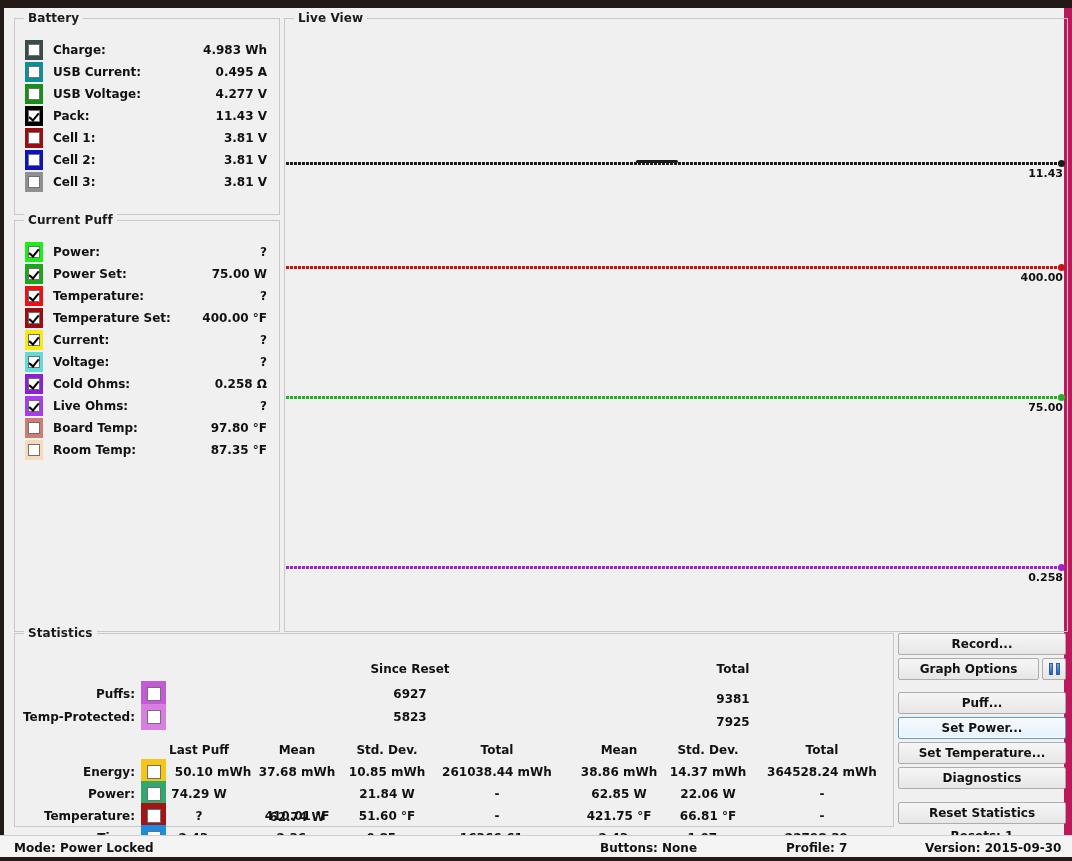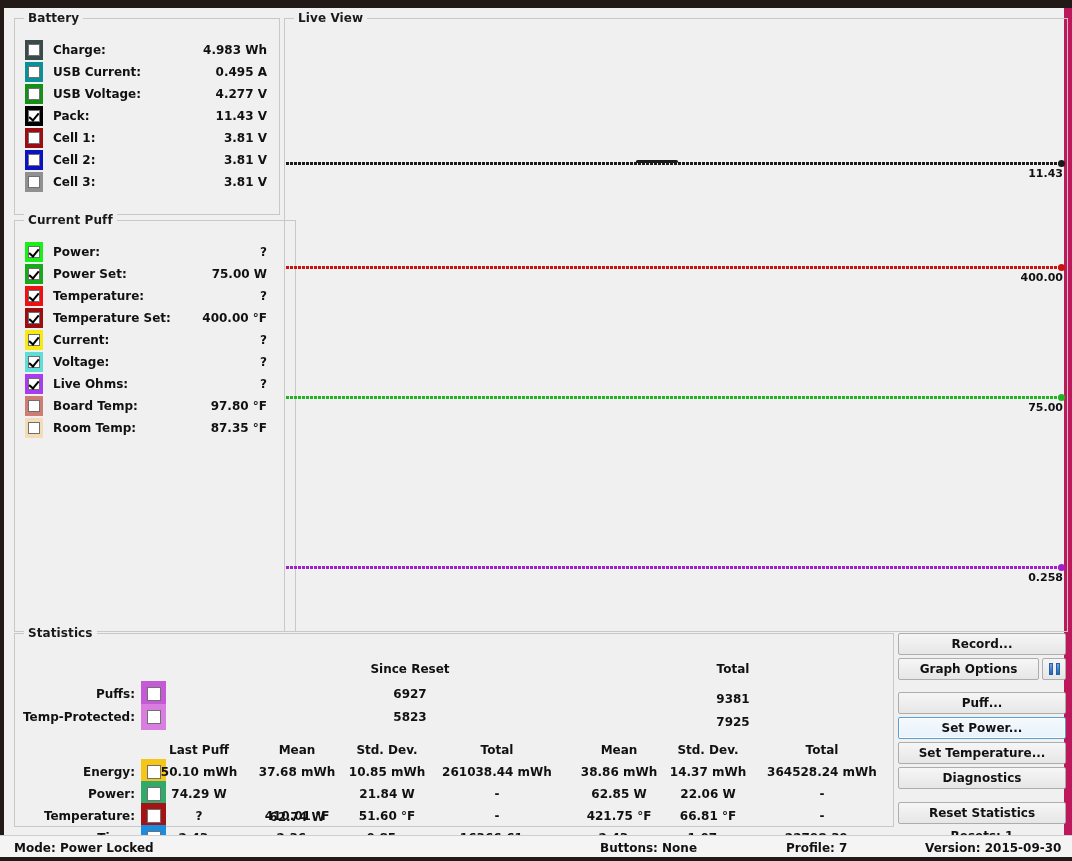--- a/index.html
+++ b/index.html
@@ -34,21 +34,21 @@
     background:#f0f0f0;
     padding:0 4px;
     font-size:12px;
     font-weight:bold;
     color:#1a1a1a;
     letter-spacing:.1px;
     white-space:nowrap;
   }
 
   #battery-group{left:10px;top:10px;width:264px;height:195px;}
-  #puff-group{left:10px;top:212px;width:264px;height:410px;padding-left:16px;}
+  #puff-group{left:10px;top:212px;width:264px;height:410px;}
   #liveview-group{left:280px;top:10px;width:782px;height:612px;}
   #stats-group{left:10px;top:625px;width:878px;height:192px;}
 
   
   .row{
     position:relative;
     height:22px;
     display:flex;align-items:center;
     padding-left:6px;
   }
@@ -311,20 +311,27 @@
           </div>
           <div class="rowlabel">Current:</div>
           <div class="rowvalue">?</div>
         </div>
         <div class="row">
           <div class="cbox checked" style="background: rgb(95, 222, 217);">
             <div class="inner"></div>
           </div>
           <div class="rowlabel">Voltage:</div>
           <div class="rowvalue">?</div>
+        </div>
+        <div class="row">
+          <div class="cbox checked" style="background: rgb(138, 31, 214);">
+            <div class="inner"></div>
+          </div>
+          <div class="rowlabel">Cold Ohms:</div>
+          <div class="rowvalue">0.258 Ω</div>
         </div>
         <div class="row">
           <div class="cbox checked" style="background: rgb(169, 60, 240);">
             <div class="inner"></div>
           </div>
           <div class="rowlabel">Live Ohms:</div>
           <div class="rowvalue">?</div>
         </div>
         <div class="row">
           <div class="cbox" style="background: rgb(205, 125, 114);">
@@ -391,21 +398,21 @@
         <div class="stat-head" style="left: 282px; top: 95px;">Mean</div>
         <div class="stat-head" style="left: 372px; top: 95px;">Std. Dev.</div>
         <div class="stat-head" style="left: 482px; top: 95px;">Total</div>
         <div class="stat-head" style="left: 604px; top: 95px;">Mean</div>
         <div class="stat-head" style="left: 693px; top: 95px;">Std. Dev.</div>
         <div class="stat-head" style="left: 807px; top: 95px;">Total</div>
         <div class="stat-label" style="left: 120px; top: 117px;">Energy:</div>
         <div class="stat-cb" style="left: 126px; top: 111px; background: rgb(245, 197, 24);">
           <div class="inner"></div>
         </div>
-        <div class="stat-cell" style="left: 184px; top: 117px;">50.10 mWh</div>
+        <div class="stat-cell" style="left: 184px; top: 117px; padding-left: 28px;">50.10 mWh</div>
         <div class="stat-cell" style="left: 282px; top: 117px;">37.68 mWh</div>
         <div class="stat-cell" style="left: 372px; top: 117px;">10.85 mWh</div>
         <div class="stat-cell" style="left: 482px; top: 117px;">261038.44 mWh</div>
         <div class="stat-cell" style="left: 604px; top: 117px;">38.86 mWh</div>
         <div class="stat-cell" style="left: 693px; top: 117px;">14.37 mWh</div>
         <div class="stat-cell" style="left: 807px; top: 117px;">364528.24 mWh</div>
         <div class="stat-label" style="left: 120px; top: 139px;">Power:</div>
         <div class="stat-cb" style="left: 126px; top: 133px; background: rgb(47, 170, 106);">
           <div class="inner"></div>
         </div>

